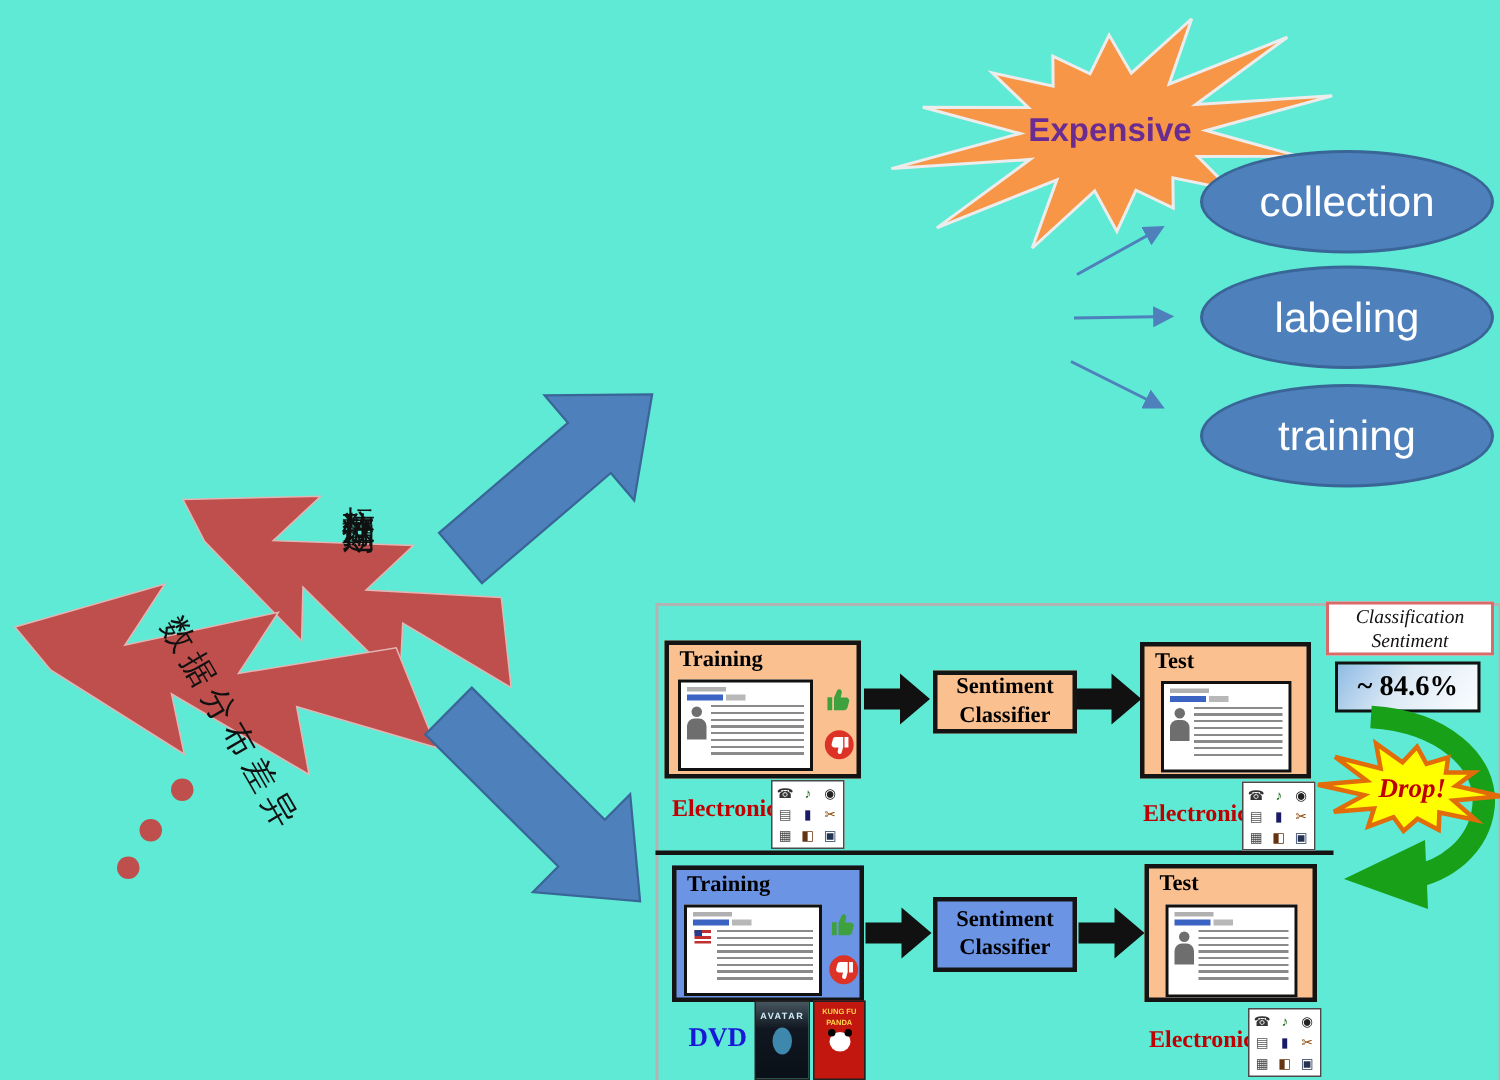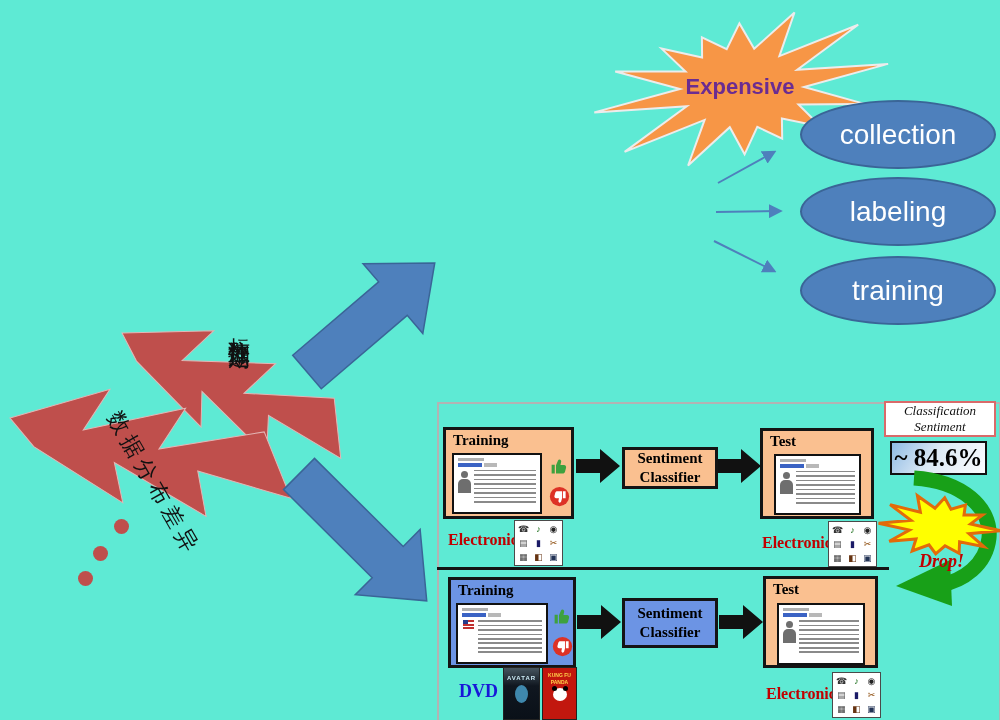--- a/index.html
+++ b/index.html
@@ -98,25 +98,25 @@
   .panda-face::before,.panda-face::after{content:"";position:absolute;top:-2px;width:5px;height:5px;border-radius:50%;background:#000;}
   .panda-face::before{left:-1px}.panda-face::after{right:-1px}
 
   
   .acc-h{position:absolute;left:884px;top:401px;width:112px;height:36px;z-index:3;background:#fff;
          border:2px solid #D96A6A;box-sizing:border-box;display:flex;flex-direction:column;align-items:center;
          justify-content:center;font-family:"Liberation Serif",serif;font-style:italic;font-size:13px;
          line-height:1.25;color:#111;}
   .acc-val{position:absolute;z-index:3;background:linear-gradient(125deg,#8FBBE4 0%,#DCE9F5 45%,#FBFDFF 100%);
          border:2.5px solid #111;box-sizing:border-box;display:flex;align-items:center;justify-content:center;
-         font-family:"Liberation Serif",serif;font-weight:bold;font-size:25px;color:#000;}
+         font-family:"Liberation Serif",serif;font-weight:bold;font-size:19px;color:#000;}
   #acc1{left:890px;top:441px;width:97px;height:34px;}
   #acc2{left:893px;top:601px;width:86px;height:35px;font-size:19px;}
   .drop{position:absolute;left:899px;top:515px;width:85px;z-index:6;text-align:center;color:#C00000;
-        font-family:"Liberation Serif",serif;font-weight:bold;font-style:italic;font-size:18px;margin-top:36px;}
+        font-family:"Liberation Serif",serif;font-weight:bold;font-style:italic;font-size:18px;}
 </style>
 </head>
 <body>
 
 <div class="canvas">
 
   <svg id="shapes-back" class="layer">
     <defs>
       <marker id="ah" viewBox="0 0 10 10" refX="8" refY="5" markerWidth="7" markerHeight="7" orient="auto-start-reverse">
         <path d="M0 0L10 5L0 10z" fill="#4E80BC"></path>

